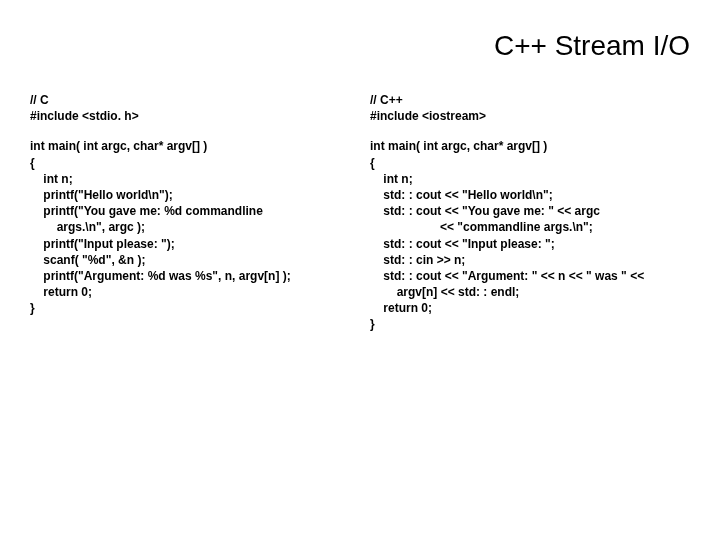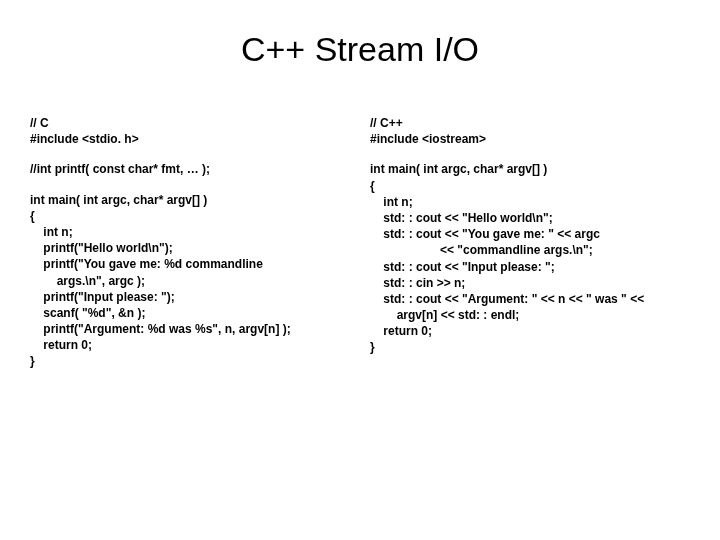--- a/index.html
+++ b/index.html
@@ -12,24 +12,24 @@
     color: #000000;
     overflow: hidden;
   }
   .slide {
     width: 720px;
     height: 540px;
     box-sizing: border-box;
     padding: 20px 30px;
   }
   .title {
-    font-size: 34px;
+    font-size: 28px;
     font-weight: normal;
-    text-align: center;
-    margin: 10px 0 46px 0;
+    text-align: right;
+    margin: 10px 0 30px 0;
   }
   .columns {
     display: flex;
     flex-direction: row;
     gap: 20px;
   }
   .col {
     flex: 1;
     min-width: 0;
   }
@@ -44,21 +44,20 @@
 </style>
 </head>
 <body>
 
 <div class="slide">
   <div class="title">C++ Stream I/O</div>
   <div class="columns">
     <div class="col">
       <div class="blk">// C
 #include &lt;stdio. h&gt;</div>
-      <div class="blk">//int printf( const char* fmt, … );</div>
       <div class="blk">int main( int argc, char* argv[] )
 {
     int n;
     printf("Hello world\n");
     printf("You gave me: %d commandline
         args.\n", argc );
     printf("Input please: ");
     scanf( "%d", &amp;n );
     printf("Argument: %d was %s", n, argv[n] );
     return 0;

